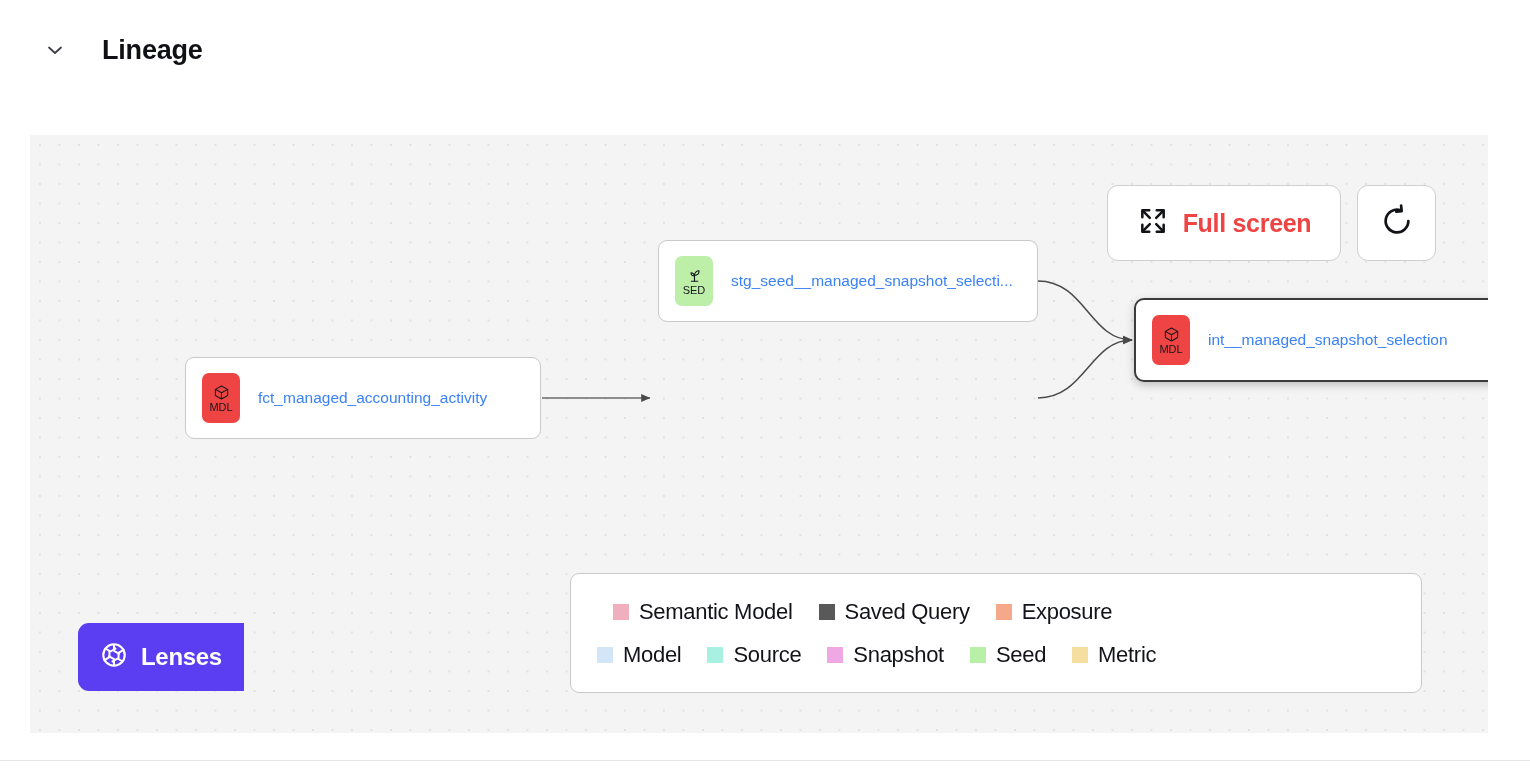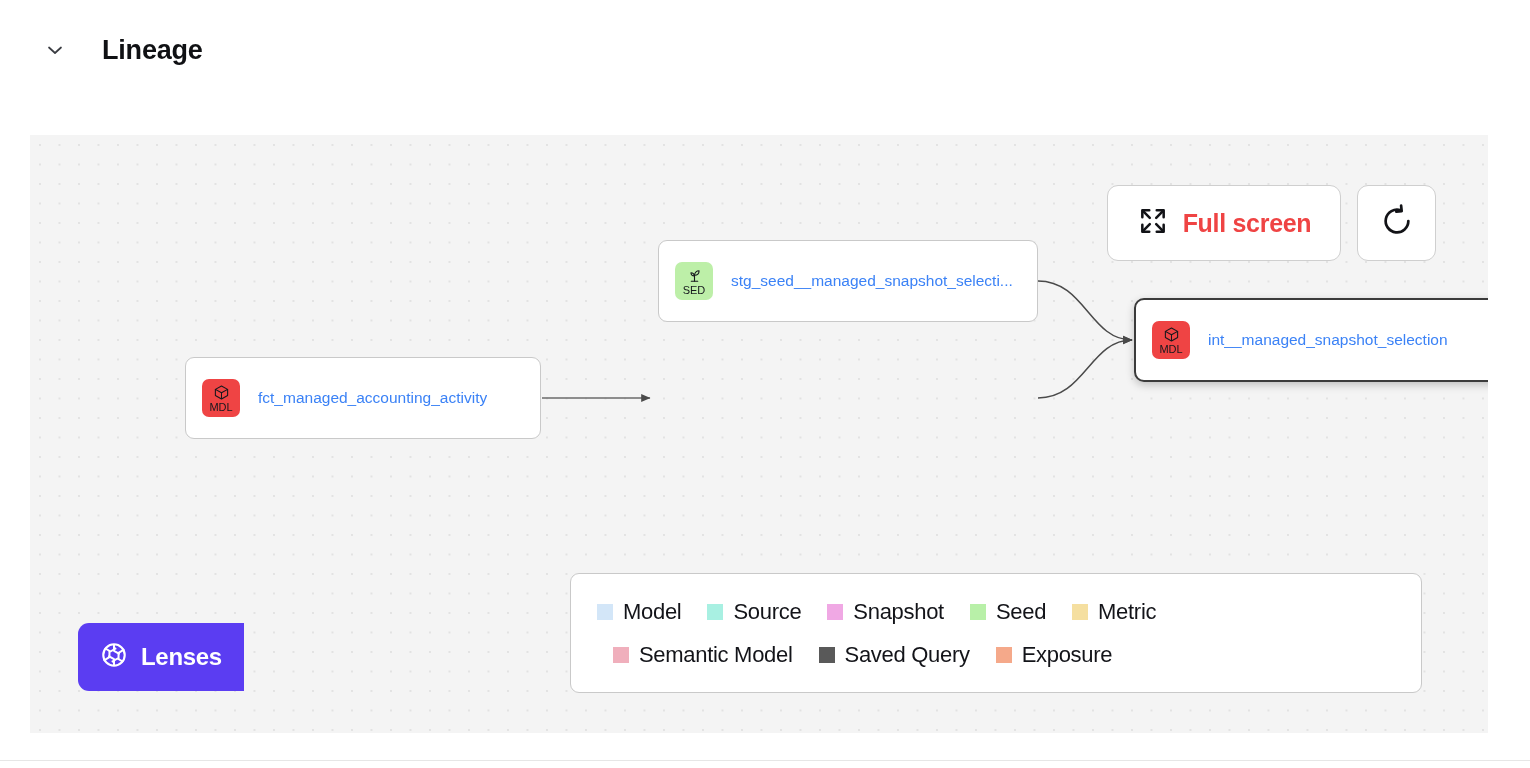--- a/index.html
+++ b/index.html
@@ -62,21 +62,21 @@
     padding-left: 16px;
     cursor: pointer;
   }
   .node.selected {
     border: 2px solid #3b3b3b;
     box-shadow: 0 3px 9px rgba(0,0,0,0.22);
     border-radius: 10px;
     z-index: 5;
   }
   .badge {
-    width: 38px; height: 38px;
+    width: 38px; height: 50px;
     border-radius: 7px;
     display: flex;
     flex-direction: column;
     align-items: center;
     justify-content: center;
     flex: 0 0 auto;
   }
   .badge svg { display: block; margin-bottom: 0px; }
   .badge-txt {
     font-size: 11px;
@@ -304,20 +304,34 @@
           <path d="M3.1 16.8 L8.1 13.8 L8.1 8.2" stroke="#ffffff" stroke-width="1.7" stroke-linejoin="round" fill="none"></path>
           <path d="M4.1 6.2 L9 9 L13.9 6.2" stroke="#ffffff" stroke-width="1.7" stroke-linejoin="round" fill="none"></path>
         </svg>
       </span>
       <span class="lenses-label">Lenses</span>
     </div>
 
   </div>
 
   <div class="legend">
+    <div class="legend-row r2">
+      <div class="legend-item">
+        <span class="sw" style="background:#F0AFBC;"></span>
+        <span class="legend-text">Semantic Model</span>
+      </div>
+      <div class="legend-item">
+        <span class="sw" style="background:#595959;"></span>
+        <span class="legend-text">Saved Query</span>
+      </div>
+      <div class="legend-item">
+        <span class="sw" style="background:#F5A98A;"></span>
+        <span class="legend-text">Exposure</span>
+      </div>
+    </div>
     <div class="legend-row r1">
       <div class="legend-item">
         <span class="sw" style="background:#D3E6F8;"></span>
         <span class="legend-text">Model</span>
       </div>
       <div class="legend-item">
         <span class="sw" style="background:#A8F0E2;"></span>
         <span class="legend-text">Source</span>
       </div>
       <div class="legend-item">
@@ -326,31 +340,17 @@
       </div>
       <div class="legend-item">
         <span class="sw" style="background:#B8F0A8;"></span>
         <span class="legend-text">Seed</span>
       </div>
       <div class="legend-item">
         <span class="sw" style="background:#F5DFA0;"></span>
         <span class="legend-text">Metric</span>
       </div>
     </div>
-    <div class="legend-row r2">
-      <div class="legend-item">
-        <span class="sw" style="background:#F0AFBC;"></span>
-        <span class="legend-text">Semantic Model</span>
-      </div>
-      <div class="legend-item">
-        <span class="sw" style="background:#595959;"></span>
-        <span class="legend-text">Saved Query</span>
-      </div>
-      <div class="legend-item">
-        <span class="sw" style="background:#F5A98A;"></span>
-        <span class="legend-text">Exposure</span>
-      </div>
-    </div>
   </div>
 
 </div>
 
 <div class="bottom-rule"></div>
 
 </body></html>

